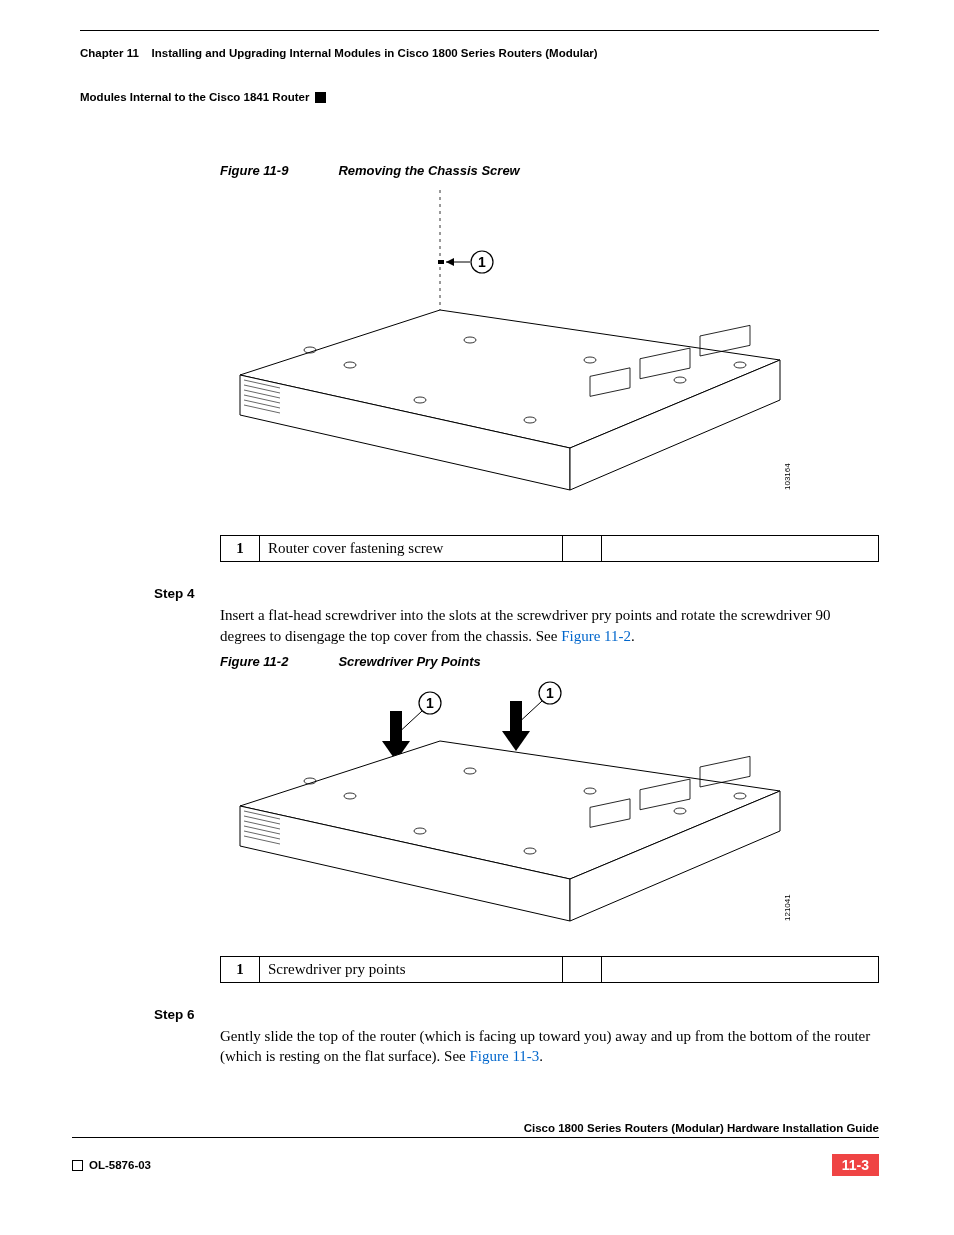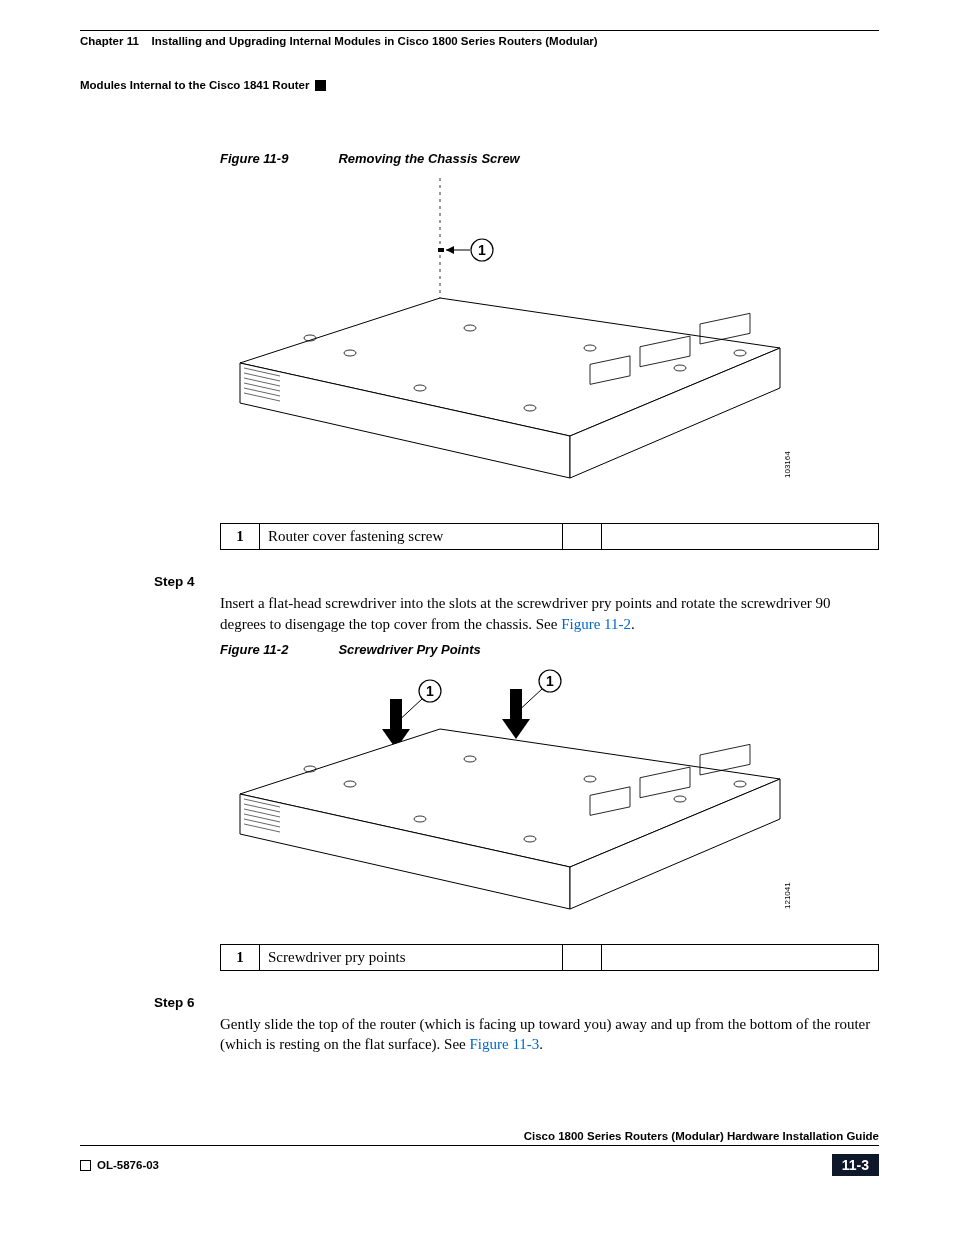--- a/index.html
+++ b/index.html
@@ -21,20 +21,21 @@
     margin-bottom: 4px;
   }
   .header-row {
     display: flex;
     font-family: Arial, Helvetica, sans-serif;
     font-size: 11.5px;
     font-weight: bold;
   }
   .header-chapter {
     flex: 1;
+    margin-top: 12px;
   }
   .header-section {
     text-align: left;
     margin-top: 32px;
     font-family: Arial, Helvetica, sans-serif;
     font-size: 11.5px;
     font-weight: bold;
   }
   .section-marker {
     display: inline-block;
@@ -108,45 +109,45 @@
     flex: 1;
     margin-top: 21px;
   }
   a.figlink {
     color: #0066cc;
     text-decoration: none;
   }
   .footer {
     position: absolute;
     bottom: 24px;
-    left: 80px;
+    left: 72px;
     right: 75px;
   }
   .footer-guide {
     text-align: right;
     font-family: Arial, Helvetica, sans-serif;
     font-size: 11.5px;
     font-weight: bold;
     border-bottom: 1px solid #000;
     padding-bottom: 3px;
   }
   .footer-row {
     display: flex;
     justify-content: space-between;
     align-items: center;
-    margin-top: 8px;
+    margin-top: 16px;
     gap: 15px;
   }
   .footer-doc {
     font-family: Arial, Helvetica, sans-serif;
     font-size: 11.5px;
     font-weight: bold;
   }
   .footer-page {
-    background: #0f172a;
+    background: #ef4444;
     color: #fff;
     font-family: Arial, Helvetica, sans-serif;
     font-size: 14px;
     font-weight: bold;
     padding: 3px 10px;
   }
   .footer-marker-left {
     width: 11px;
     height: 11px;
     border: 1px solid #000;

